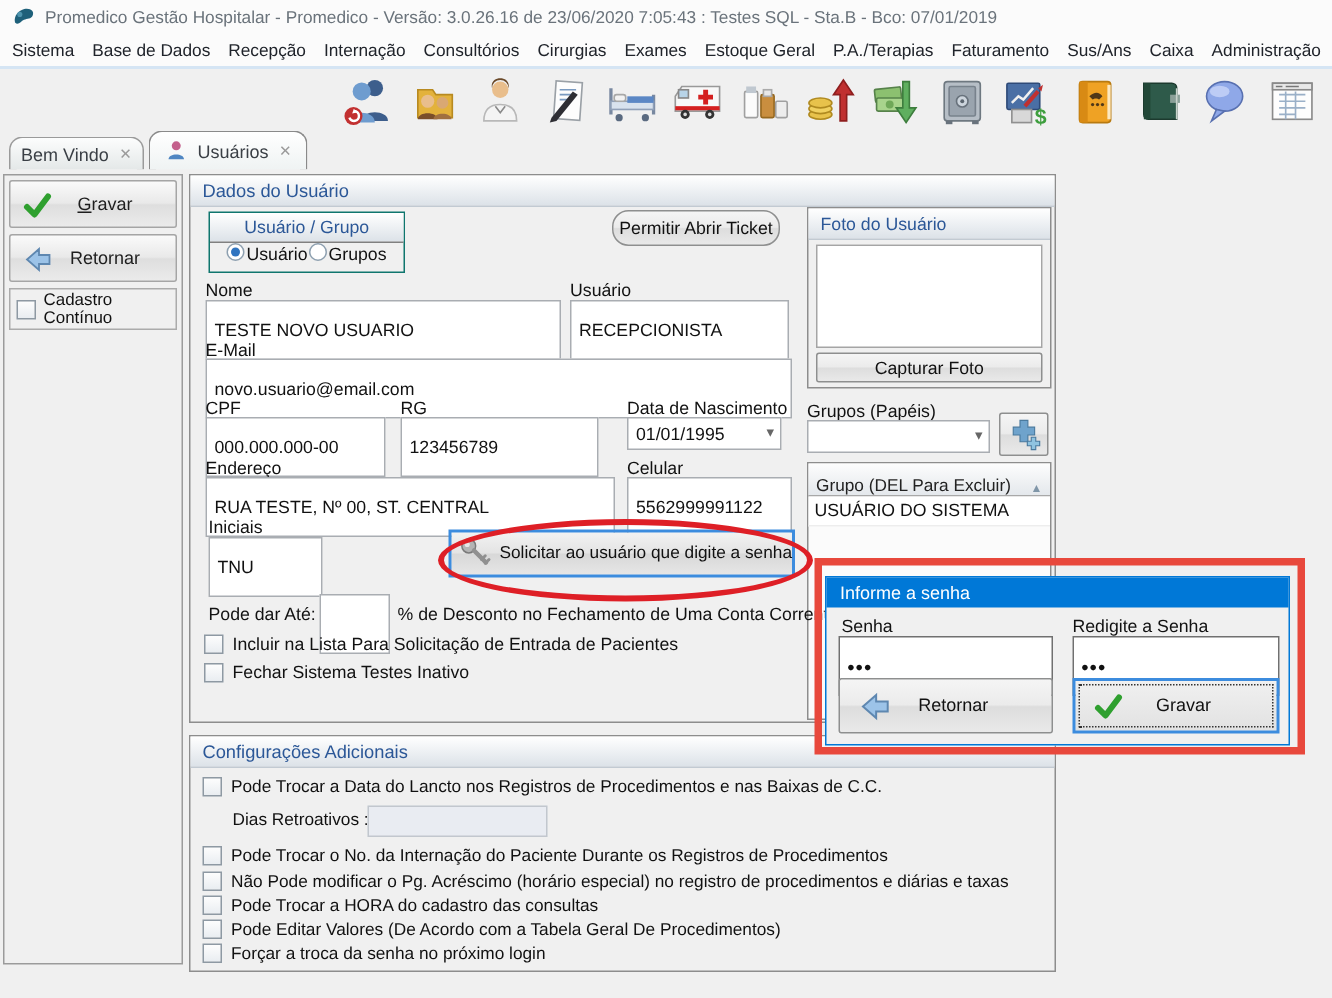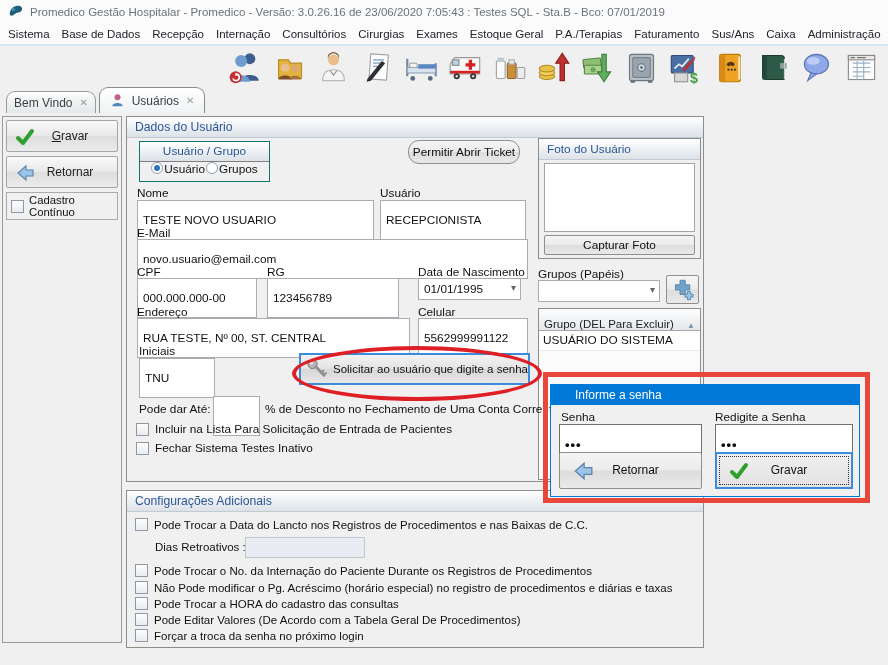--- a/index.html
+++ b/index.html
@@ -39,21 +39,21 @@
   .radio.sel::after{content:"";position:absolute;left:2px;top:2px;width:6px;height:6px;border-radius:50%;background:#2F74C0;}
   
   .grid{position:absolute;border:1px solid #8D8D8D;background:#FBFBFB;box-sizing:border-box;}
   .grid-head{height:21px;background:linear-gradient(#FDFDFD,#E4E8EC);border-bottom:1px solid #A8A8A8;display:flex;align-items:flex-end;font-size:11.5px;color:#222;padding:0 5px;justify-content:space-between;}
   .grid-row{height:19px;background:#FFFFFF;border-bottom:1px solid #EDEDED;font-size:11.8px;color:#111;line-height:19px;padding-left:4px;}
   
   .red-ellipse{position:absolute;border:4px solid #DE1F26;border-radius:50%;z-index:15;pointer-events:none;background:transparent;}
   .red-rect{position:absolute;border:5px solid #E8483C;z-index:30;pointer-events:none;box-sizing:border-box;}
   
   .dialog{position:absolute;left:550px;top:384px;width:310px;height:113px;border:1px solid #0078D7;background:#F0F0F0;z-index:25;box-sizing:border-box;}
-  .d-title{height:20px;background:#0078D7;color:#FFFFFF;font-size:12px;line-height:20px;padding-left:24px;}
+  .d-title{height:20px;background:#0078D7;color:#FFFFFF;font-size:12px;line-height:20px;padding-left:9px;}
   .pw{font-weight:bold;font-size:13px;letter-spacing:1px;}
   .d-btn{position:absolute;box-sizing:border-box;}
   .focus-btn{border:2px solid #3C8CDE;outline:1px dotted #333;outline-offset:-5px;background:linear-gradient(#F0F0F0,#E2E2E2);}
   .d-btn svg{position:absolute;left:12px;top:7px;}
   .d-btn .lbl{display:block;width:100%;text-align:center;line-height:33px;font-size:12px;color:#111;padding-left:10px;box-sizing:border-box;}
 </style>
 </head>
 <body>
 
 <div class="screen">

